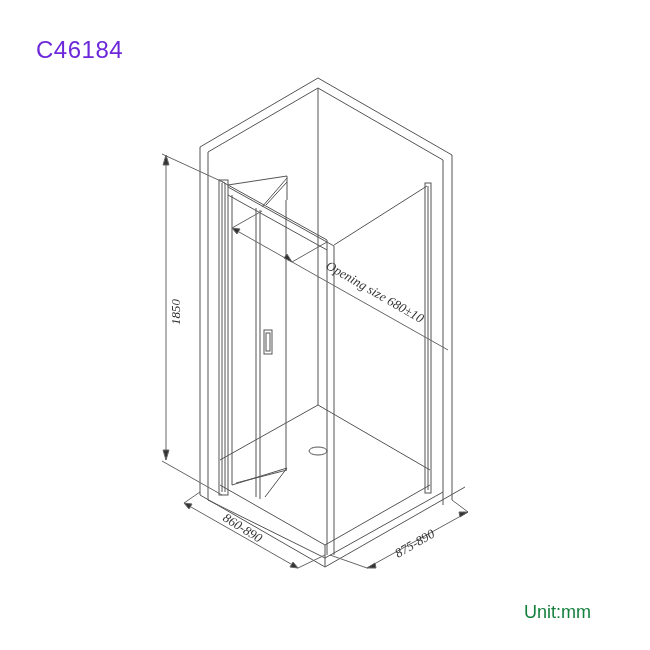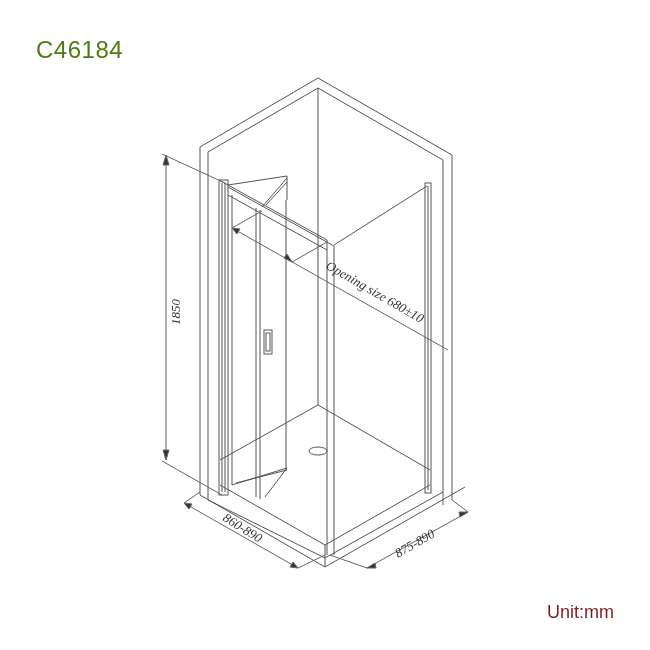--- a/index.html
+++ b/index.html
@@ -1,18 +1,18 @@
 <!DOCTYPE html>
 <html><head>
 <meta charset="utf-8">
 <style>
   html, body { margin:0; padding:0; background:#ffffff; }
   body { width:650px; height:650px; position:relative; overflow:hidden; font-family:"Liberation Sans", sans-serif; }
-  .title { position:absolute; left:36px; top:36px; font-size:24px; color:#4d7c0f; letter-spacing:0.5px; }
-  .unit { position:absolute; left:547px; top:602px; font-size:18px; color:#7f1d1d; }
+  .title { position:absolute; left:36px; top:36px; font-size:24px; color:#6d28d9; letter-spacing:0.5px; }
+  .unit { position:absolute; left:524px; top:602px; font-size:18px; color:#15803d; }
   svg.drawing { position:absolute; left:0; top:0; }
   .dimtext { font-family:"Liberation Serif", serif; font-style:italic; font-size:13px; fill:#333; }
 </style>
 </head>
 <body>
 
 <div class="title">C46184</div>
 <div class="unit">Unit:mm</div>
 
 <svg class="drawing" width="650" height="650" viewBox="0 0 650 650" fill="none" stroke="#555" stroke-width="1">

